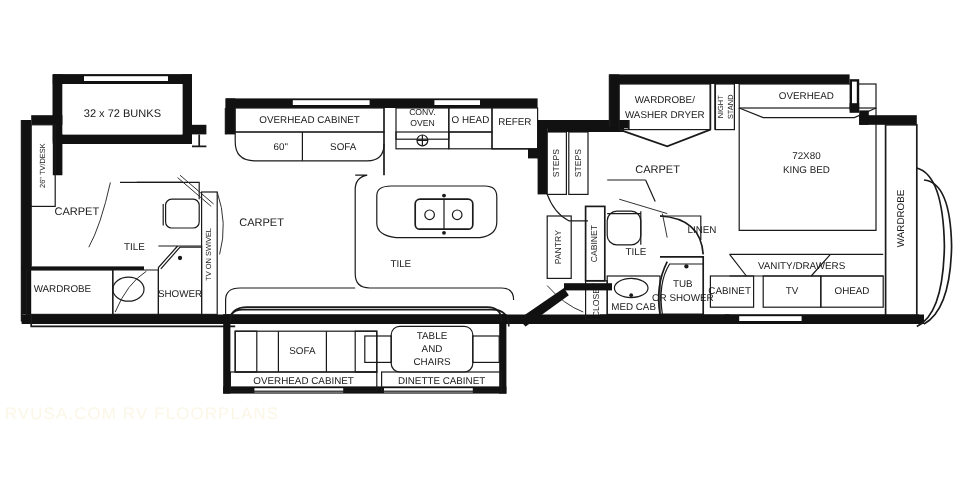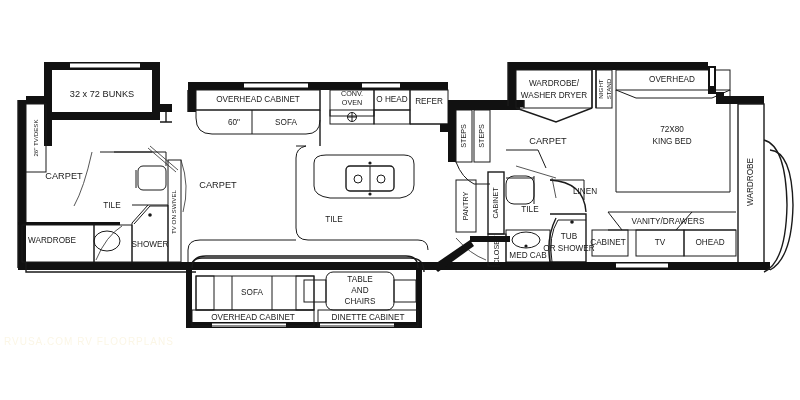--- a/index.html
+++ b/index.html
@@ -9,21 +9,21 @@
   .lbl{font-family:"Liberation Sans",sans-serif;fill:#1a1a1a;text-anchor:middle;dominant-baseline:middle;}
   .t6{font-size:6.2px;}
   .t7{font-size:7.2px;}
   .t8{font-size:8.2px;}
   .t9{font-size:9.2px;}
   .wall{fill:#111;}
   .thin{fill:none;stroke:#1a1a1a;stroke-width:1;}
   .thin2{fill:none;stroke:#1a1a1a;stroke-width:1.4;}
   .hair{fill:none;stroke:#2b2b2b;stroke-width:0.8;}
   .white{fill:#fff;}
-  .wm{position:absolute;left:4px;top:336px;font-size:10px;color:#fbf6e6;letter-spacing:1px;
+  .wm{position:absolute;left:4px;top:336px;font-size:14px;color:#fbf6e6;letter-spacing:1px;
       font-family:"Liberation Sans",sans-serif;white-space:nowrap;}
 </style>
 </head>
 <body>
 
 <div id="stage">
 
 <svg width="800" height="400" viewBox="0 0 800 400">
 
   <g>

